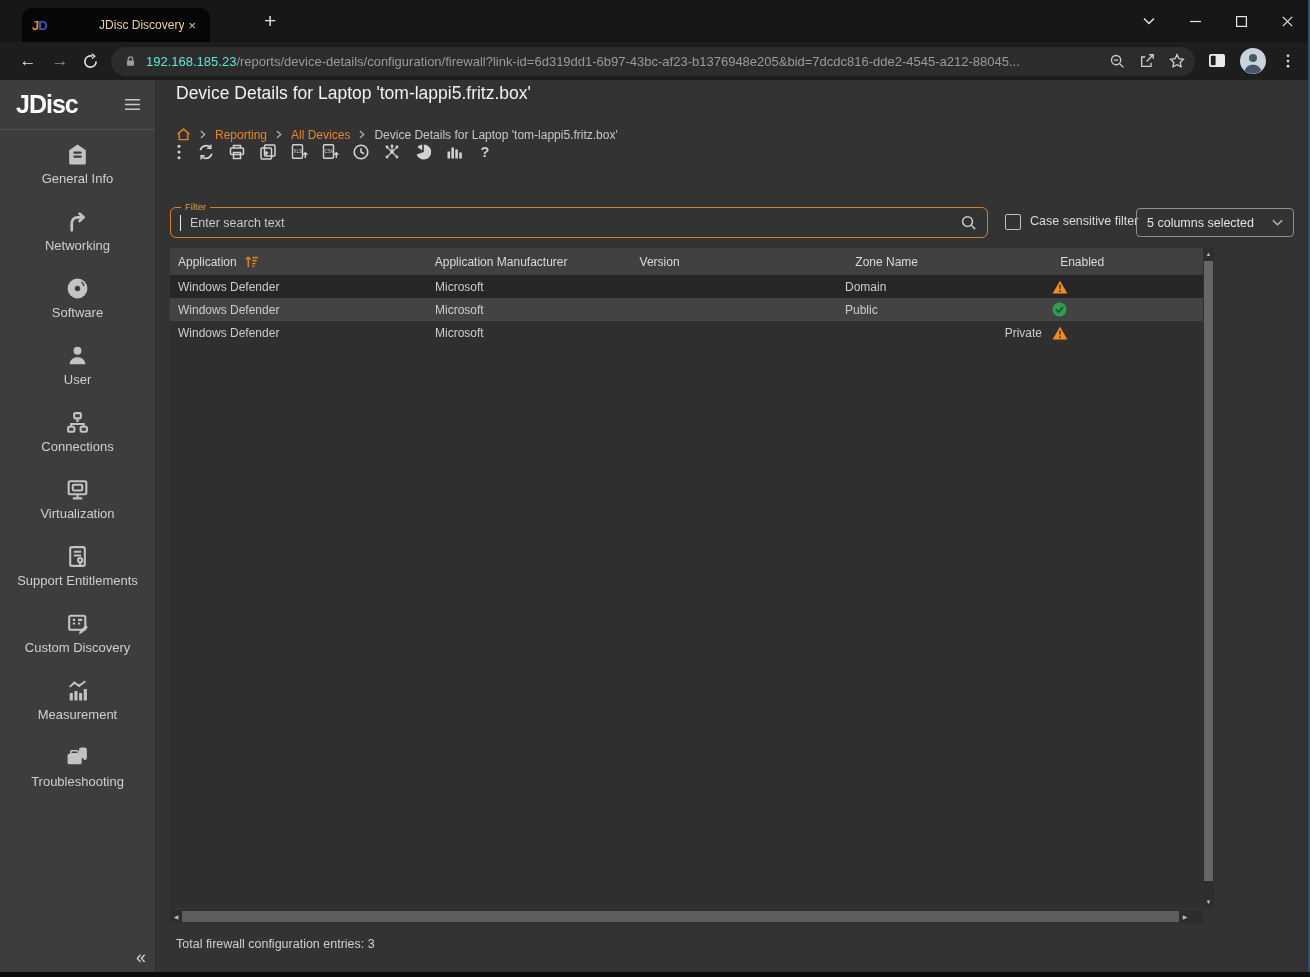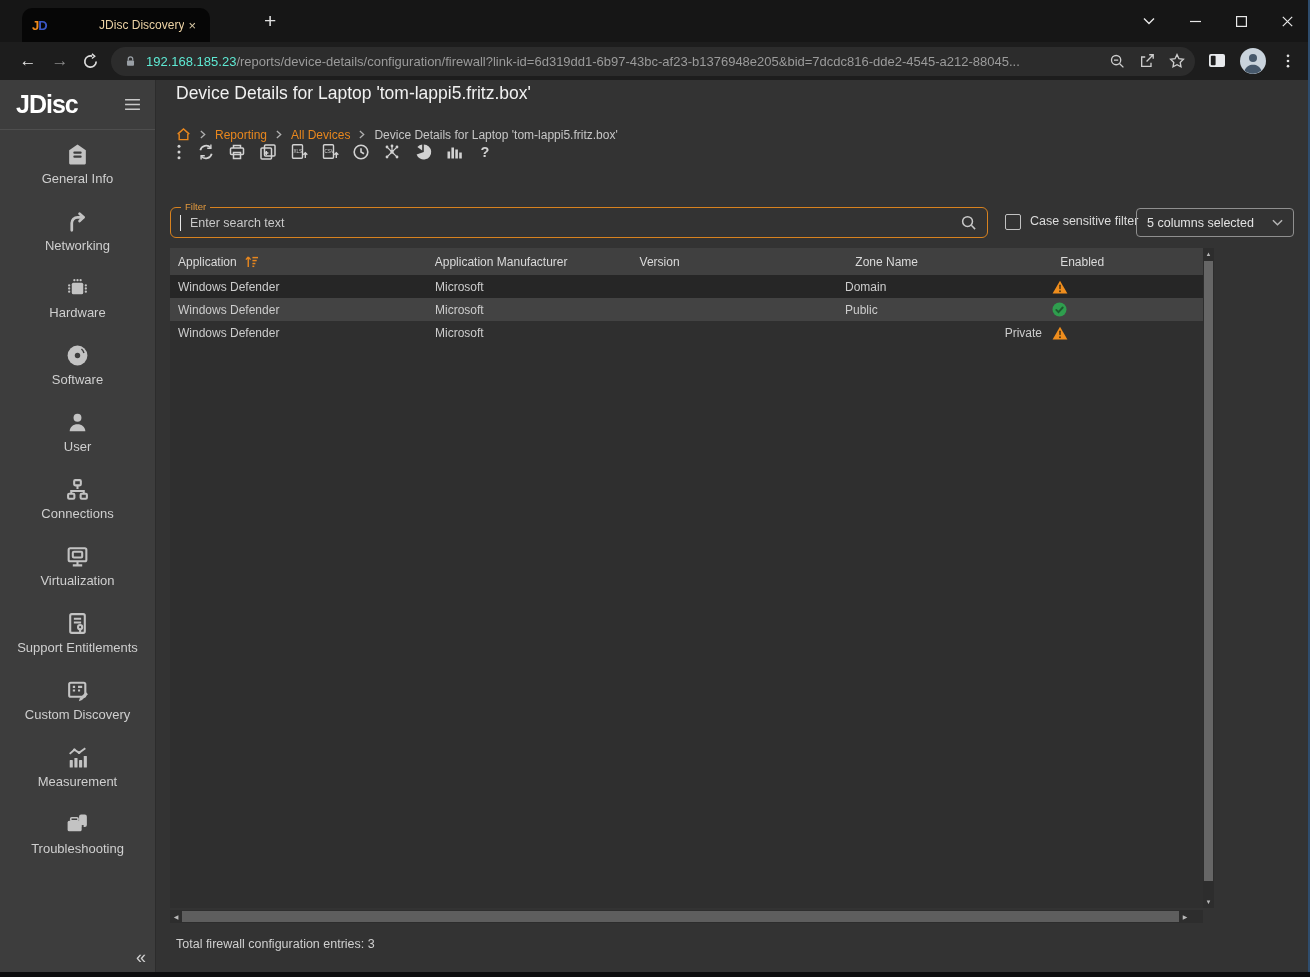--- a/index.html
+++ b/index.html
@@ -213,37 +213,20 @@
         <span class="nav-label">General Info</span>
       </div>
       <div class="nav-item">
         <span class="nav-icon">
           <svg viewBox="0 0 24 24" fill="none" stroke="currentColor" stroke-width="2.6" stroke-linecap="round" stroke-linejoin="round">
             <path d="M6.5 20.5v-7a5.5 5.5 0 0 1 5.5-5.5h5.5"></path>
             <path d="M14 4.5L17.8 8L14 11.5"></path>
           </svg>
         </span>
         <span class="nav-label">Networking</span>
-      </div>
-      <div class="nav-item">
-        <span class="nav-icon">
-          <svg viewBox="0 0 24 24" fill="currentColor">
-            <rect x="6.5" y="6.5" width="11" height="11" rx="1.5"></rect>
-            <circle cx="4" cy="9" r="1.1"></circle>
-            <circle cx="4" cy="12" r="1.1"></circle>
-            <circle cx="4" cy="15" r="1.1"></circle>
-            <circle cx="20" cy="9" r="1.1"></circle>
-            <circle cx="20" cy="12" r="1.1"></circle>
-            <circle cx="20" cy="15" r="1.1"></circle>
-            <circle cx="9" cy="4" r="1.1"></circle>
-            <circle cx="12" cy="4" r="1.1"></circle>
-            <circle cx="15" cy="4" r="1.1"></circle>
-          </svg>
-        </span>
-        <span class="nav-label">Hardware</span>
       </div>
       <div class="nav-item">
         <span class="nav-icon">
           <svg viewBox="0 0 24 24">
             <circle cx="12" cy="12" r="9.5" fill="currentColor"></circle>
             <circle cx="12" cy="12" r="2.6" fill="#3d3d3d"></circle>
             <path d="M15.8 5.8a7.5 7.5 0 0 1 2.4 3.8" stroke="#3d3d3d" stroke-width="1.4" fill="none"></path>
           </svg>
         </span>
         <span class="nav-label">Software</span>

